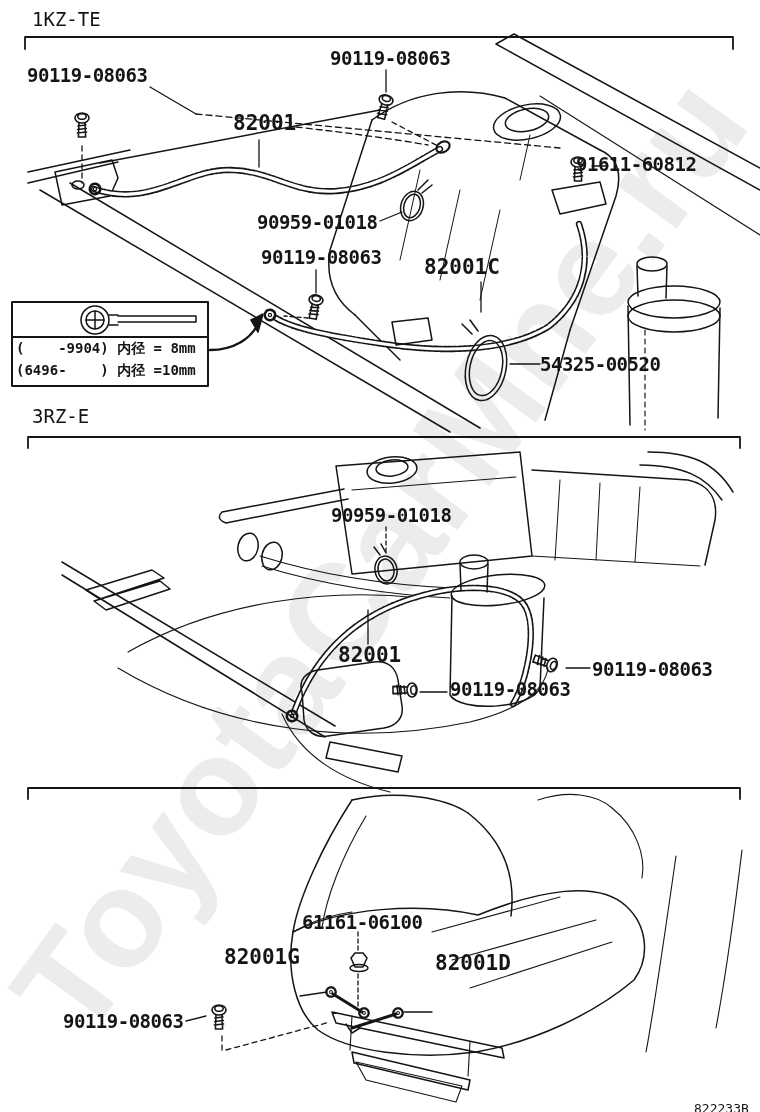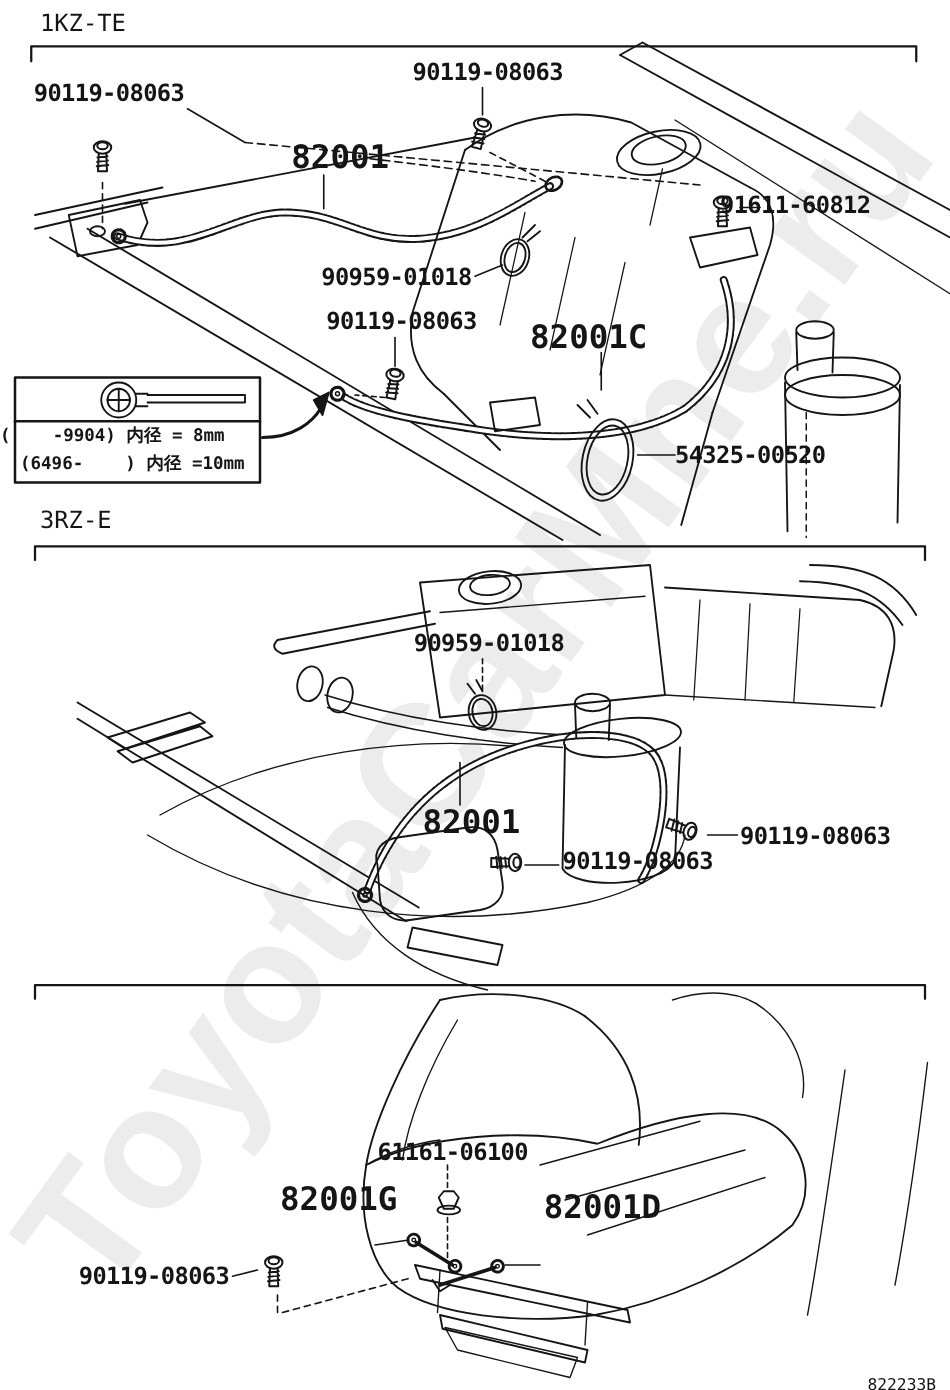--- a/index.html
+++ b/index.html
@@ -6,21 +6,21 @@
   :root{--line:#151515;--wm:#ececec;}
   #stage{position:relative;width:760px;height:1112px;background:#fff;overflow:hidden;
          font-family:"DejaVu Sans Mono",monospace;}
   .watermark{position:absolute;left:50%;top:50%;
              transform:translate(-50%,-50%) rotate(-54deg);
              font-family:"Liberation Sans",sans-serif;font-weight:bold;
              font-size:138px;color:var(--wm);white-space:nowrap;z-index:0;letter-spacing:1px;}
   svg.art{position:absolute;left:0;top:0;z-index:1;}
   .lbl{position:absolute;font-weight:bold;font-size:19px;color:var(--line);
        letter-spacing:-0.5px;white-space:nowrap;z-index:2;}
-  .lbl-lg{font-size:26px;letter-spacing:0;}
+  .lbl-lg{font-size:21px;letter-spacing:0;}
   .sec-title{position:absolute;font-size:19px;color:var(--line);white-space:nowrap;z-index:2;}
   .legend-text{position:absolute;font-weight:bold;font-size:14px;color:var(--line);
                white-space:pre;z-index:2;}
   .footer-code{position:absolute;font-size:13px;color:var(--line);z-index:2;margin-top:24px;}
 </style>
 </head>
 <body>
 
 <div id="stage">
 
@@ -242,21 +242,21 @@
 
   <div class="lbl" style="left:27px;top:64px">90119-08063</div>
   <div class="lbl" style="left:330px;top:47px">90119-08063</div>
   <div class="lbl lbl-lg" style="left:233px;top:111px">82001</div>
   <div class="lbl" style="left:576px;top:153px">91611-60812</div>
   <div class="lbl" style="left:257px;top:211px">90959-01018</div>
   <div class="lbl" style="left:261px;top:246px">90119-08063</div>
   <div class="lbl lbl-lg" style="left:424px;top:255px">82001C</div>
   <div class="lbl" style="left:540px;top:353px">54325-00520</div>
 
-  <div class="legend-text" style="left:0;top:340px">(    -9904) 内径 = 8mm</div>
+  <div class="legend-text" style="left:16px;top:340px">(    -9904) 内径 = 8mm</div>
   <div class="legend-text" style="left:16px;top:362px">(6496-    ) 内径 =10mm</div>
 
   <div class="sec-title" style="left:32px;top:405px">3RZ-E</div>
 
   <div class="lbl" style="left:331px;top:504px">90959-01018</div>
   <div class="lbl lbl-lg" style="left:338px;top:643px">82001</div>
   <div class="lbl" style="left:450px;top:678px">90119-08063</div>
   <div class="lbl" style="left:592px;top:658px">90119-08063</div>
 
   <div class="lbl" style="left:302px;top:911px">61161-06100</div>

